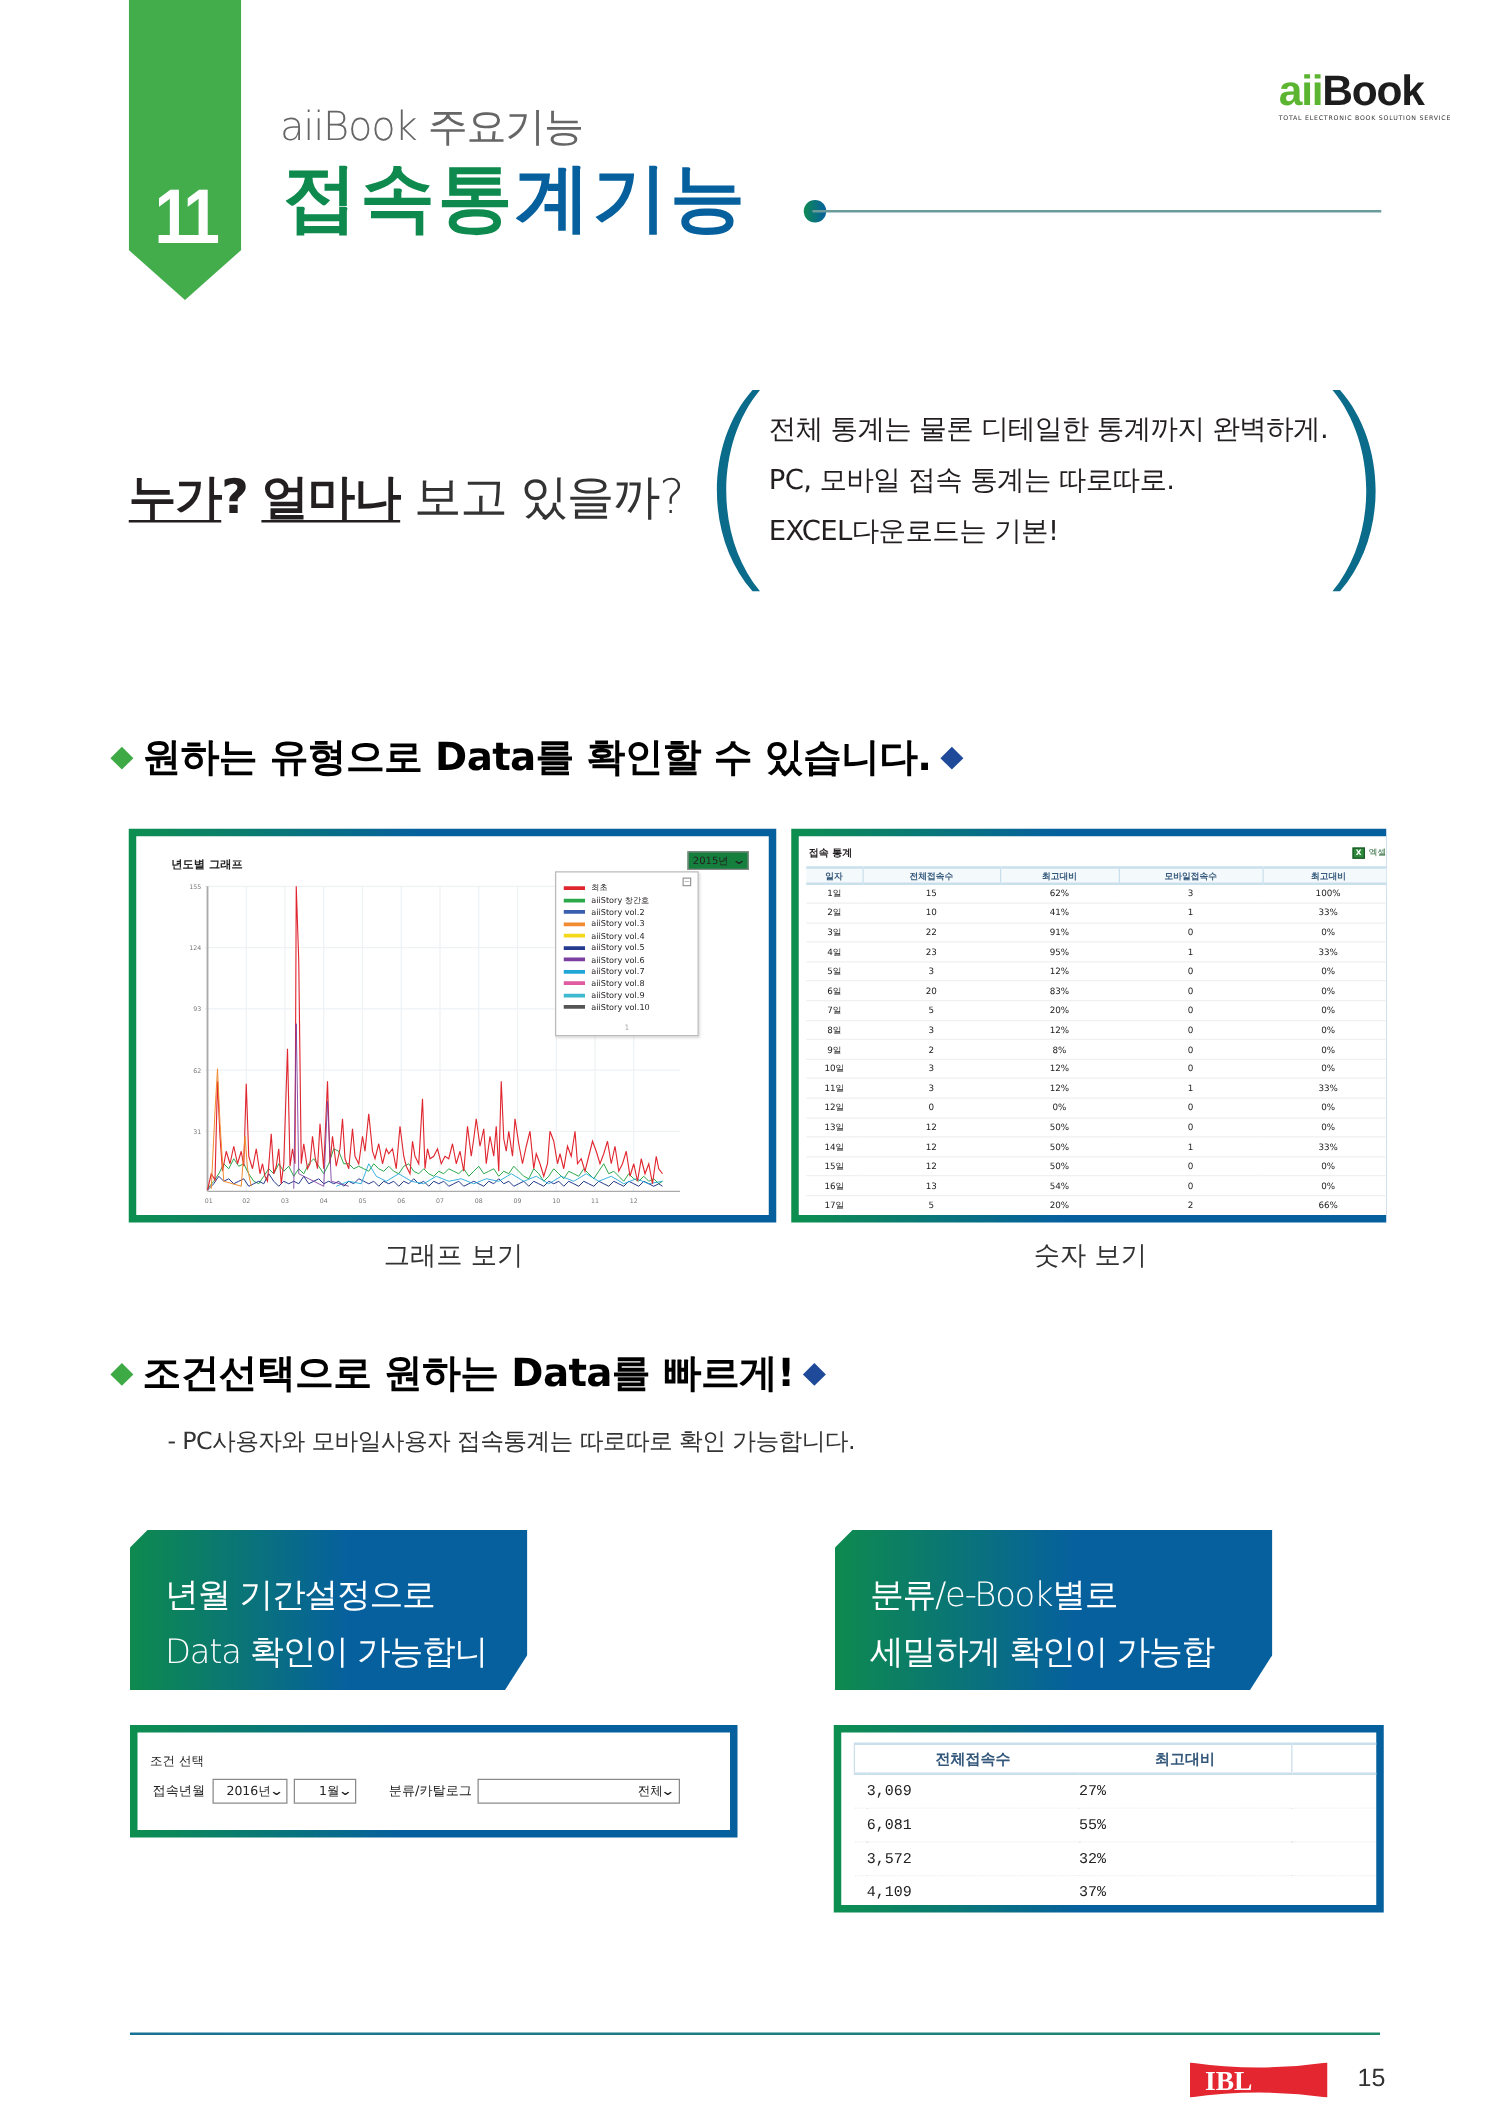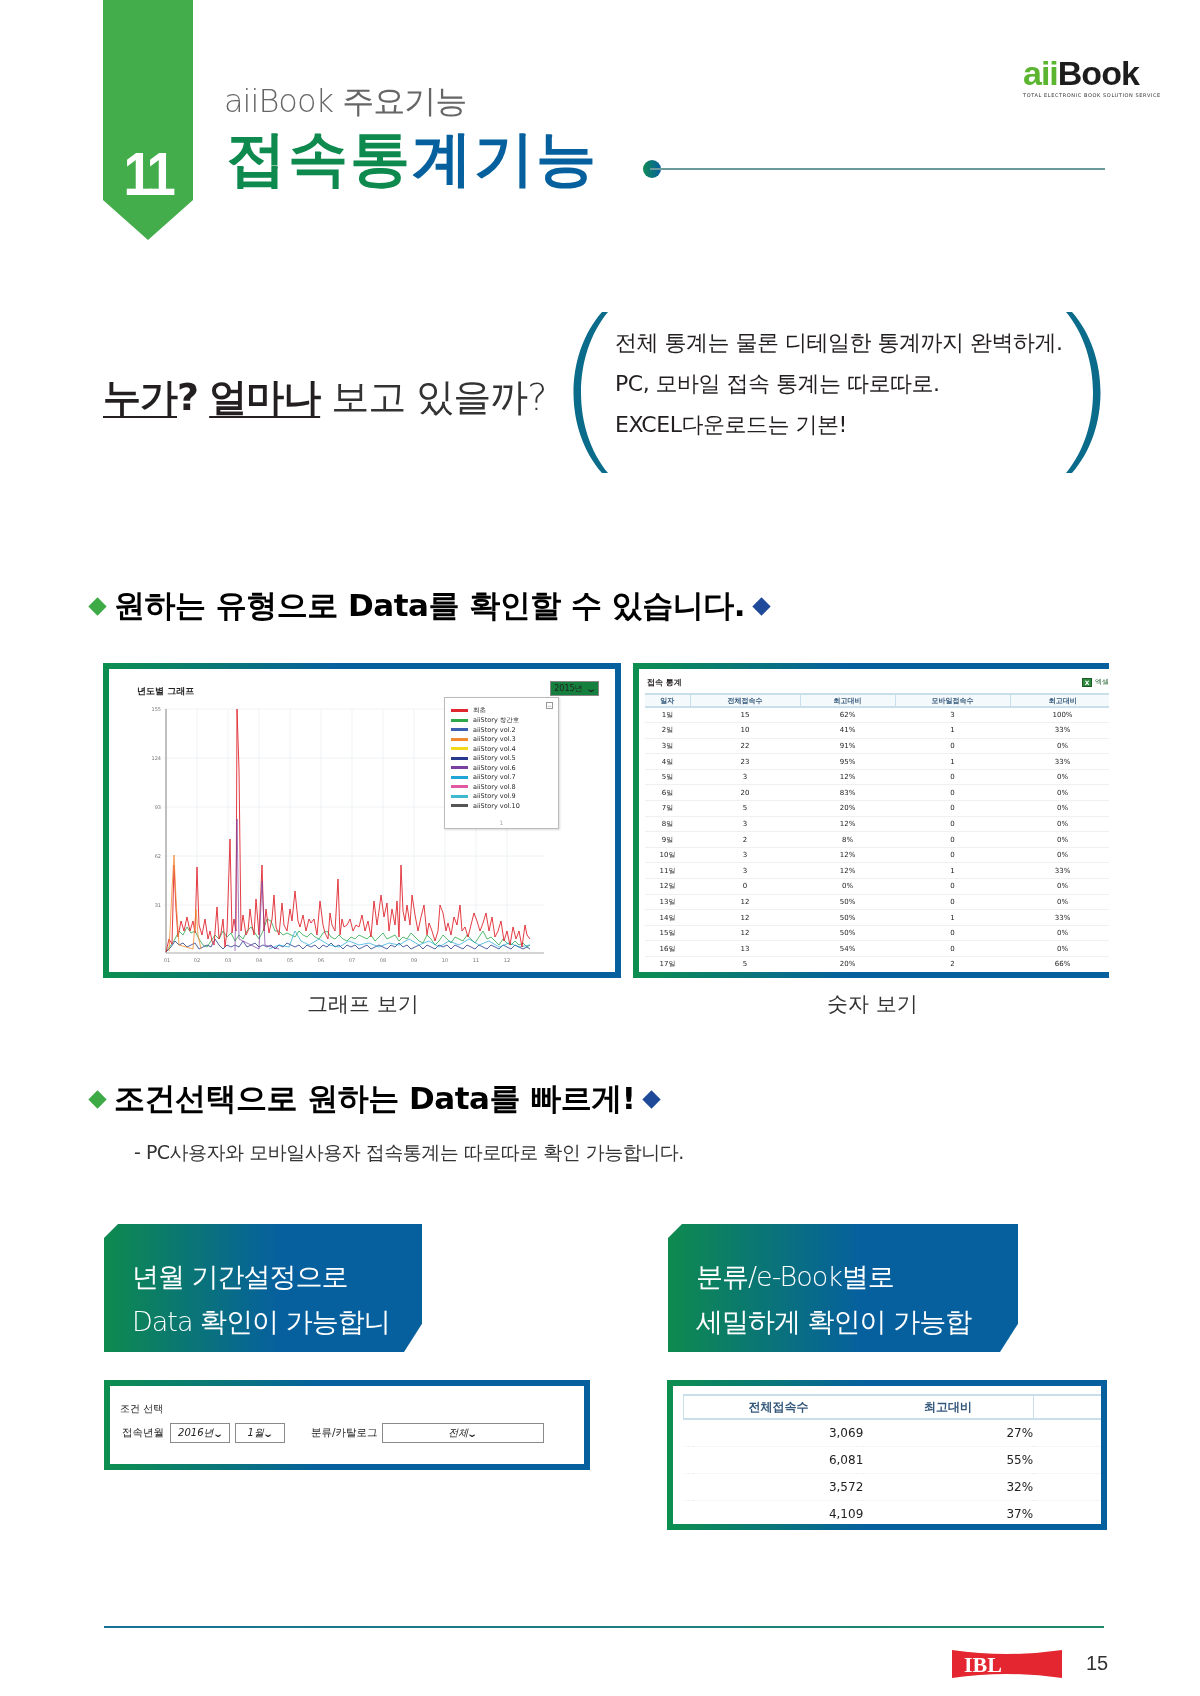--- a/index.html
+++ b/index.html
@@ -99,29 +99,29 @@
   .banner {
     position: absolute; height: 128px; color: #fff; font-size: 27px; font-weight: 300; letter-spacing: -1px;
     background: linear-gradient(90deg, #0e8a4e 0%, #06609e 55%, #06609e 100%);
     clip-path: polygon(14px 0, 100% 0, 100% 78%, calc(100% - 18px) 100%, 0 100%, 0 14px);
     padding: 30px 28px; line-height: 45px;
   }
 
   
   .cond-title { position: absolute; left: 10px; top: 16px; font-size: 10px; font-weight: normal; color: #222; }
   .cond-row { position: absolute; left: 12px; top: 37px; display: flex; align-items: center; font-size: 10.5px; color: #222; }
-  .sel { border: 1px solid #8a8a8a; height: 20px; display: flex; align-items: center; justify-content: center; padding: 0 4px; font-size: 10px; background: #fff; font-style: italic; }
+  .sel { border: 1px solid #8a8a8a; height: 20px; display: flex; align-items: center; justify-content: flex-end; padding: 0 4px; font-size: 10px; background: #fff; }
   .chev { font-size: 10px; font-weight: bold; color: #222; transform: scaleX(1.4); }
 
   
   table.mini { position: absolute; left: 10px; top: 8px; width: 460px; border-collapse: collapse; font-size: 12px; }
   table.mini th { color: #33577a; font-weight: bold; height: 24px; border-top: 2px solid #c9dfeb; border-bottom: 2px solid #c9dfeb; }
   table.mini th.blank { border-left: 1px solid #c9dfeb; width: 70px; }
   table.mini th.lead { border-left: 1px solid #c9dfeb; width: 10px; }
-  table.mini td { text-align: right; height: 27px; color: #222; border-bottom: 1px dotted #eee; }
+  table.mini td { text-align: left; height: 27px; color: #222; border-bottom: 1px dotted #eee; font-family: Liberation Mono, monospace; }
 
   
   .footer-rule { position: absolute; left: 104px; top: 1626px; width: 1000px; height: 2px; background: linear-gradient(90deg, #1a7196, #1e8a6a); }
   .ibl { position: absolute; left: 952px; top: 1650px; width: 110px; height: 28px; }
   .page-num { position: absolute; left: 1086px; top: 1652px; font-size: 20px; color: #333; font-family: "Liberation Sans Narrow", "Liberation Sans", sans-serif; }
 </style>
 </head>
 <body>
 
 <div class="chapter-tab">

